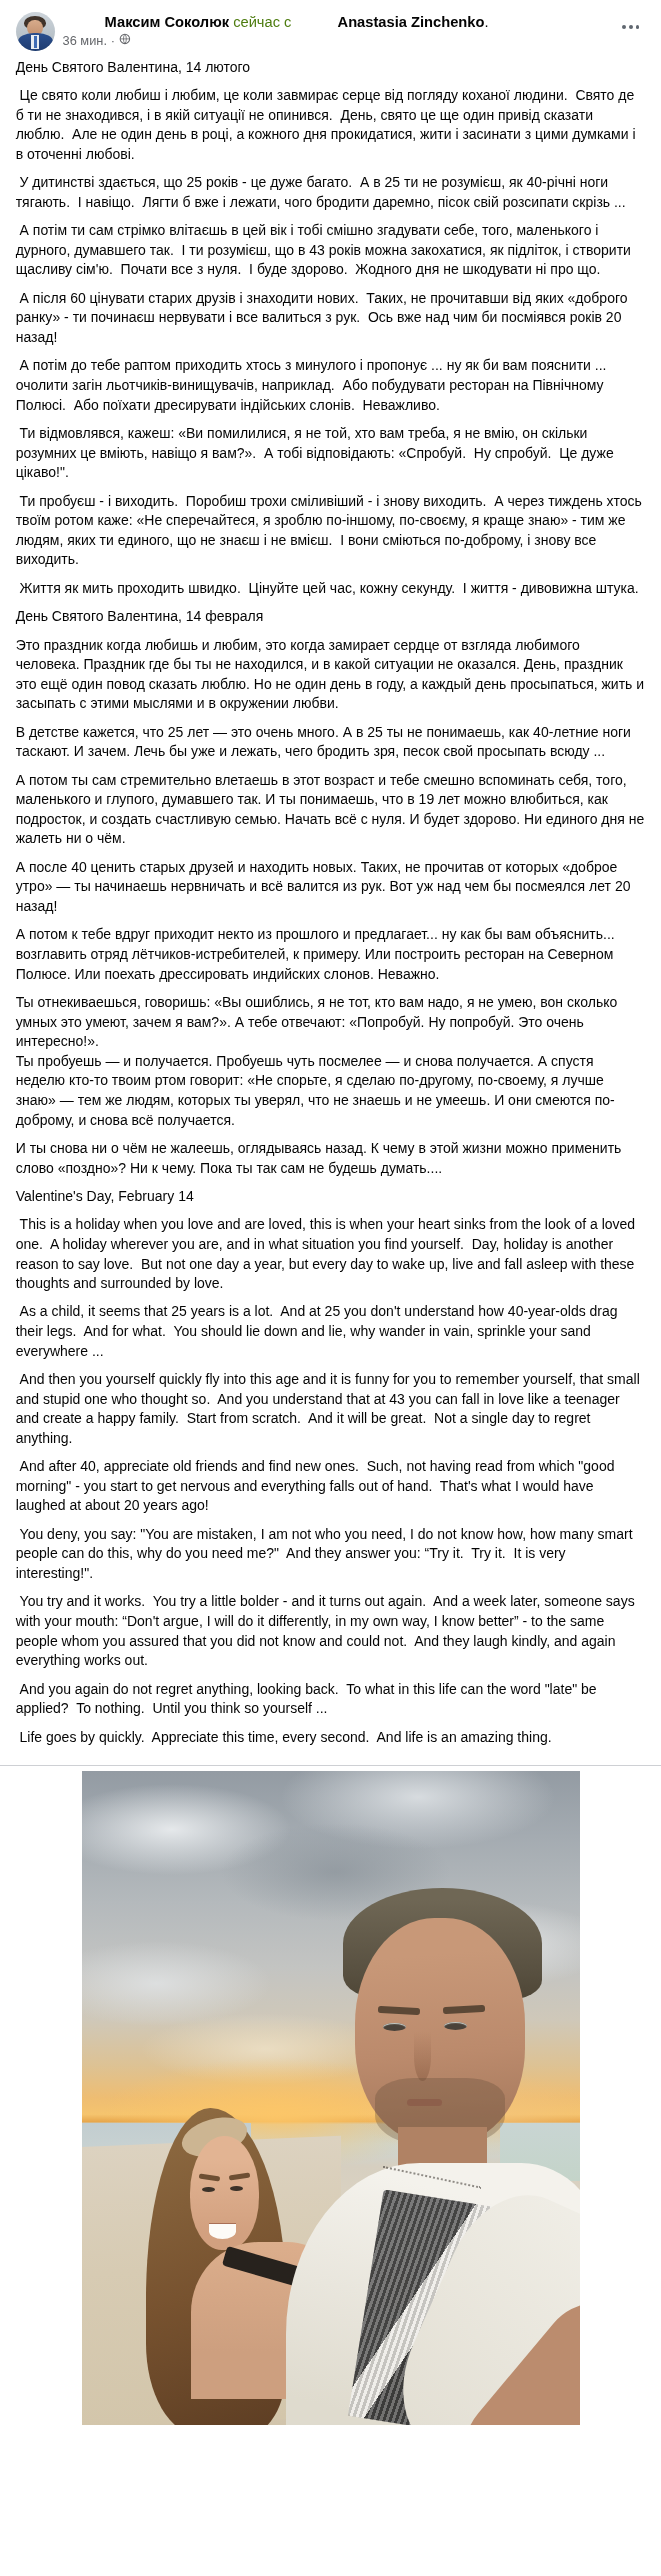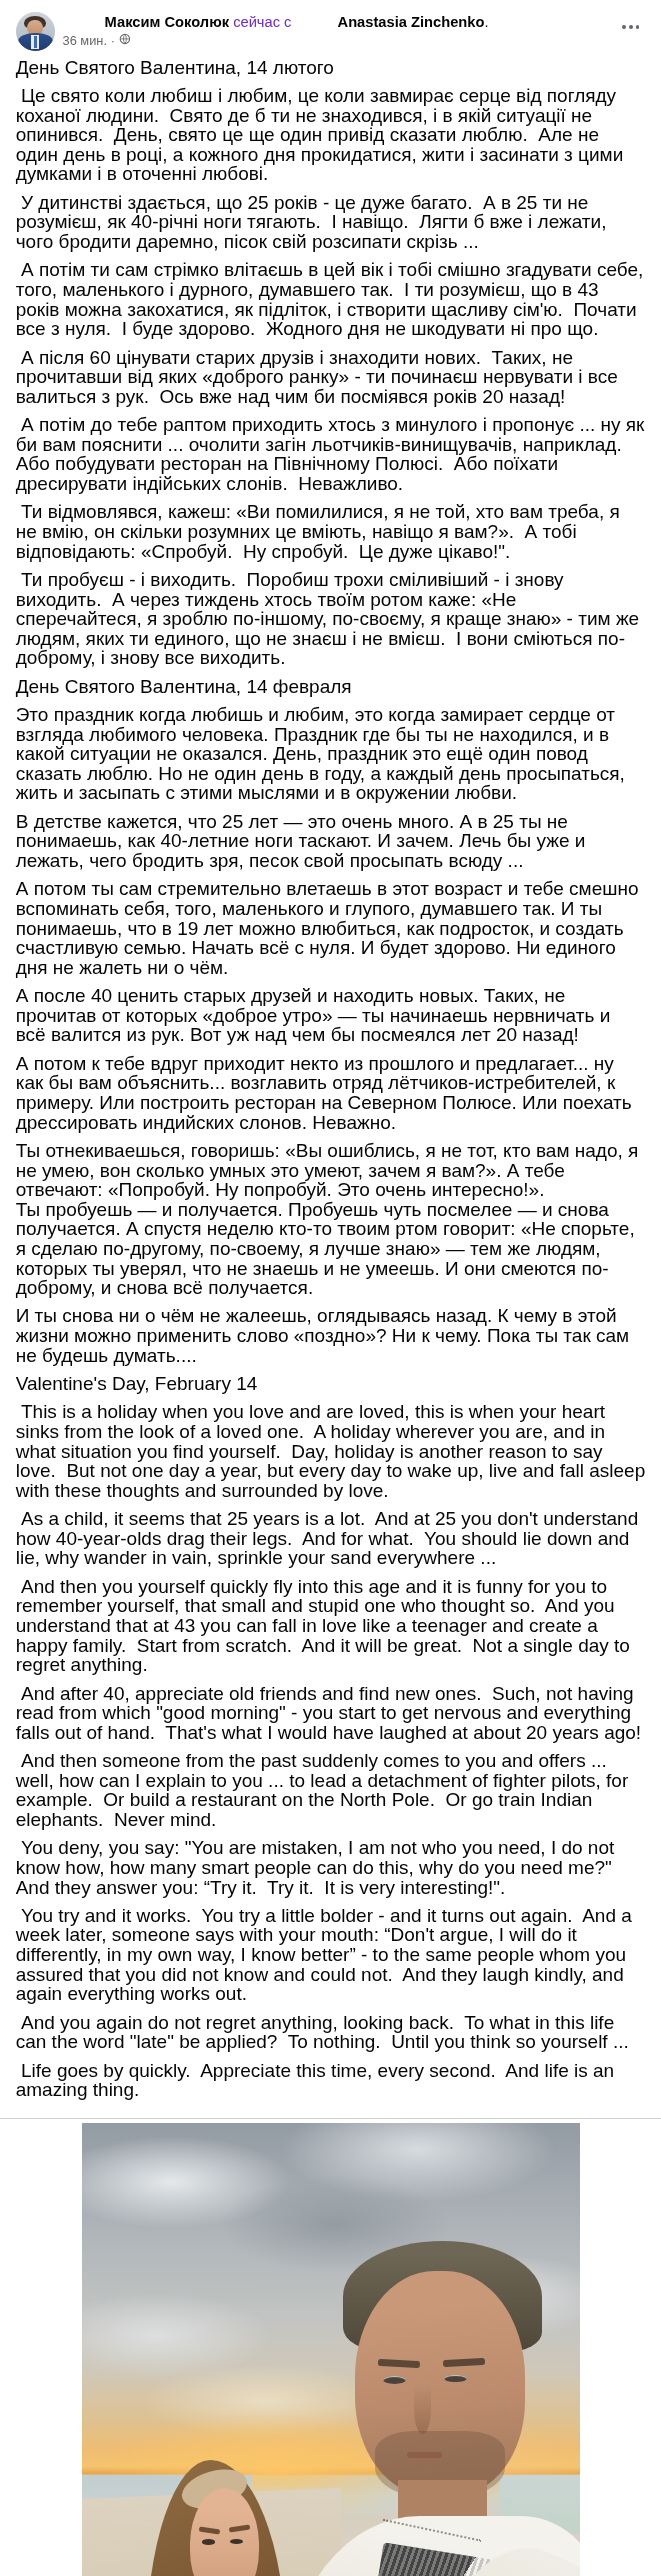--- a/index.html
+++ b/index.html
@@ -11,28 +11,28 @@
   .avatar{width:39px;height:39px;border-radius:50%;flex:none;position:relative;overflow:hidden;
           background:linear-gradient(180deg,#cdd4da 0%,#b9c2c9 60%,#9aa6af 100%);margin-right:7.9px;cursor:pointer;}
   .av-hair{position:absolute;left:8.8px;top:3.9px;width:21.6px;height:13.8px;border-radius:50% 50% 40% 40%;background:#40332a;}
   .av-face{position:absolute;left:11.8px;top:7.9px;width:15.7px;height:16.7px;border-radius:50%;background:linear-gradient(180deg,#d7ab8b,#c2906f);}
   .av-suit{position:absolute;left:2px;top:21.6px;width:35px;height:19.6px;border-radius:45% 45% 0 0;background:linear-gradient(180deg,#2b4f8e,#1d3a6e);}
   .av-shirt{position:absolute;left:15.7px;top:23.6px;width:7.9px;height:13.8px;background:#e9edf2;}
   .av-tie{position:absolute;left:18.7px;top:24.6px;width:2.9px;height:11.8px;background:#3f6cb5;}
   .hmeta{padding-top:1px;}
   .hline1{font-size:14.7px;line-height:18.7px;}
   .hname{font-weight:bold;color:#050505;cursor:pointer;padding-left:42px;}
-  .hctx{color:#6d28d9;}
+  .hctx{color:#4d7c0f;}
   .hline2{font-size:12.8px;line-height:16.7px;color:#65676b;display:flex;align-items:center;gap:3.9px;margin-top:1px;}
   .globe{display:inline-block;vertical-align:middle;}
   .menu-btn{position:absolute;right:17.7px;top:21.6px;display:flex;gap:2.9px;cursor:pointer;padding:3.9px;}
   .menu-btn .dot{width:3.9px;height:3.9px;border-radius:50%;background:#606770;}
 
   
-  .post-text{padding:4.9px 15.7px 7.9px;font-size:19px;line-height:19.6px;}
+  .post-text{padding:4.9px 15.7px 7.9px;font-size:14px;line-height:19.6px;}
   .post-text p{margin:0 0 8.8px;white-space:pre-wrap;}
 
   
   .divider{height:1px;background:#ced0d4;margin-top:1px;}
   .photo-wrap{position:relative;width:498px;height:654px;margin:4.9px auto 0;overflow:hidden;cursor:pointer;
     background:linear-gradient(180deg,
       #939ba3 0%, #a4abb1 10%, #b4b9bc 20%, #c3c4c2 30%, #cfc8b9 38%, #ddc294 45%,
       #eebd72 50%, #f5c46e 52.5%, #e7a74d 53.6%,
       #c6d1d1 54%, #ccd6d4 57%, #d6cfc0 60.5%, #dcd3c2 67%, #d9cfbc 76%, #d5c9b2 89%, #d1c4ab 100%);}
   .cloud{position:absolute;border-radius:50%;pointer-events:none;}
@@ -118,37 +118,37 @@
 
   <div class="post-text">
     <p>День Святого Валентина, 14 лютого</p>
     <p> Це свято коли любиш і любим, це коли завмирає серце від погляду коханої людини.  Свято де б ти не знаходився, і в якій ситуації не опинився.  День, свято це ще один привід сказати люблю.  Але не один день в році, а кожного дня прокидатися, жити і засинати з цими думками і в оточенні любові.</p>
     <p> У дитинстві здається, що 25 років - це дуже багато.  А в 25 ти не розумієш, як 40-річні ноги тягають.  І навіщо.  Лягти б вже і лежати, чого бродити даремно, пісок свій розсипати скрізь ...</p>
     <p> А потім ти сам стрімко влітаєшь в цей вік і тобі смішно згадувати себе, того, маленького і дурного, думавшего так.  І ти розумієш, що в 43 років можна закохатися, як підліток, і створити щасливу сім'ю.  Почати все з нуля.  І буде здорово.  Жодного дня не шкодувати ні про що.</p>
     <p> А після 60 цінувати старих друзів і знаходити нових.  Таких, не прочитавши від яких «доброго ранку» - ти починаєш нервувати і все валиться з рук.  Ось вже над чим би посміявся років 20 назад!</p>
     <p> А потім до тебе раптом приходить хтось з минулого і пропонує ... ну як би вам пояснити ... очолити загін льотчиків-винищувачів, наприклад.  Або побудувати ресторан на Північному Полюсі.  Або поїхати дресирувати індійських слонів.  Неважливо.</p>
     <p> Ти відмовлявся, кажеш: «Ви помилилися, я не той, хто вам треба, я не вмію, он скільки розумних це вміють, навіщо я вам?».  А тобі відповідають: «Спробуй.  Ну спробуй.  Це дуже цікаво!".</p>
     <p> Ти пробуєш - і виходить.  Поробиш трохи сміливіший - і знову виходить.  А через тиждень хтось твоїм ротом каже: «Не сперечайтеся, я зроблю по-іншому, по-своєму, я краще знаю» - тим же людям, яких ти единого, що не знаєш і не вмієш.  І вони сміються по-доброму, і знову все виходить.</p>
+    <p> Життя як мить проходить швидко.  Цінуйте цей час, кожну секунду.  І життя - дивовижна штука.</p>
 
     <p>День Святого Валентина, 14 февраля</p>
     <p>Это праздник когда любишь и любим, это когда замирает сердце от взгляда любимого человека. Праздник где бы ты не находился, и в какой ситуации не оказался. День, праздник это ещё один повод сказать люблю. Но не один день в году, а каждый день просыпаться, жить и засыпать с этими мыслями и в окружении любви.</p>
     <p>В детстве кажется, что 25 лет — это очень много. А в 25 ты не понимаешь, как 40-летние ноги таскают. И зачем. Лечь бы уже и лежать, чего бродить зря, песок свой просыпать всюду ...</p>
     <p>А потом ты сам стремительно влетаешь в этот возраст и тебе смешно вспоминать себя, того, маленького и глупого, думавшего так. И ты понимаешь, что в 19 лет можно влюбиться, как подросток, и создать счастливую семью. Начать всё с нуля. И будет здорово. Ни единого дня не жалеть ни о чём.</p>
     <p>А после 40 ценить старых друзей и находить новых. Таких, не прочитав от которых «доброе утро» — ты начинаешь нервничать и всё валится из рук. Вот уж над чем бы посмеялся лет 20 назад!</p>
     <p>А потом к тебе вдруг приходит некто из прошлого и предлагает... ну как бы вам объяснить... возглавить отряд лётчиков-истребителей, к примеру. Или построить ресторан на Северном Полюсе. Или поехать дрессировать индийских слонов. Неважно.</p>
     <p>Ты отнекиваешься, говоришь: «Вы ошиблись, я не тот, кто вам надо, я не умею, вон сколько умных это умеют, зачем я вам?». А тебе отвечают: «Попробуй. Ну попробуй. Это очень интересно!».
 Ты пробуешь — и получается. Пробуешь чуть посмелее — и снова получается. А спустя неделю кто-то твоим ртом говорит: «Не спорьте, я сделаю по-другому, по-своему, я лучше знаю» — тем же людям, которых ты уверял, что не знаешь и не умеешь. И они смеются по-доброму, и снова всё получается.</p>
     <p>И ты снова ни о чём не жалеешь, оглядываясь назад. К чему в этой жизни можно применить слово «поздно»? Ни к чему. Пока ты так сам не будешь думать....</p>
 
     <p>Valentine's Day, February 14</p>
     <p> This is a holiday when you love and are loved, this is when your heart sinks from the look of a loved one.  A holiday wherever you are, and in what situation you find yourself.  Day, holiday is another reason to say love.  But not one day a year, but every day to wake up, live and fall asleep with these thoughts and surrounded by love.</p>
     <p> As a child, it seems that 25 years is a lot.  And at 25 you don't understand how 40-year-olds drag their legs.  And for what.  You should lie down and lie, why wander in vain, sprinkle your sand everywhere ...</p>
     <p> And then you yourself quickly fly into this age and it is funny for you to remember yourself, that small and stupid one who thought so.  And you understand that at 43 you can fall in love like a teenager and create a happy family.  Start from scratch.  And it will be great.  Not a single day to regret anything.</p>
     <p> And after 40, appreciate old friends and find new ones.  Such, not having read from which "good morning" - you start to get nervous and everything falls out of hand.  That's what I would have laughed at about 20 years ago!</p>
-    <p> And then someone from the past suddenly comes to you and offers ... well, how can I explain to you ... to lead a detachment of fighter pilots, for example.  Or build a restaurant on the North Pole.  Or go train Indian elephants.  Never mind.</p>
     <p> You deny, you say: "You are mistaken, I am not who you need, I do not know how, how many smart people can do this, why do you need me?"  And they answer you: “Try it.  Try it.  It is very interesting!".</p>
     <p> You try and it works.  You try a little bolder - and it turns out again.  And a week later, someone says with your mouth: “Don't argue, I will do it differently, in my own way, I know better” - to the same people whom you assured that you did not know and could not.  And they laugh kindly, and again everything works out.</p>
     <p> And you again do not regret anything, looking back.  To what in this life can the word "late" be applied?  To nothing.  Until you think so yourself ...</p>
     <p> Life goes by quickly.  Appreciate this time, every second.  And life is an amazing thing.</p>
   </div>
 
   <div class="divider"></div>
 
   <div class="photo-wrap">
     <div class="cloud c1"></div>

